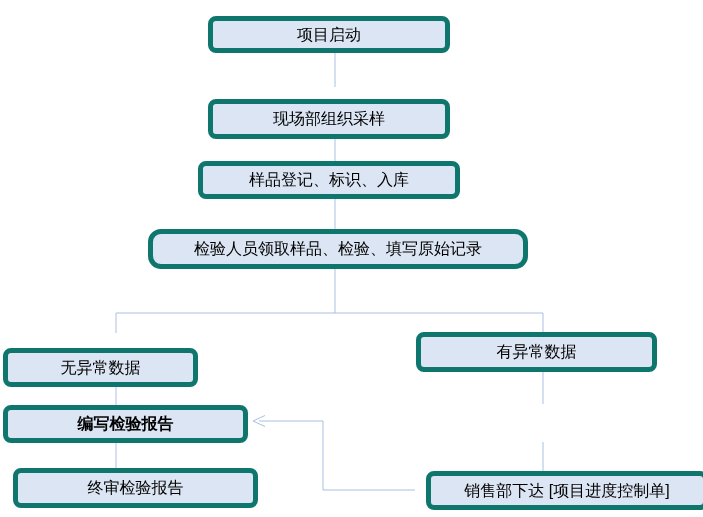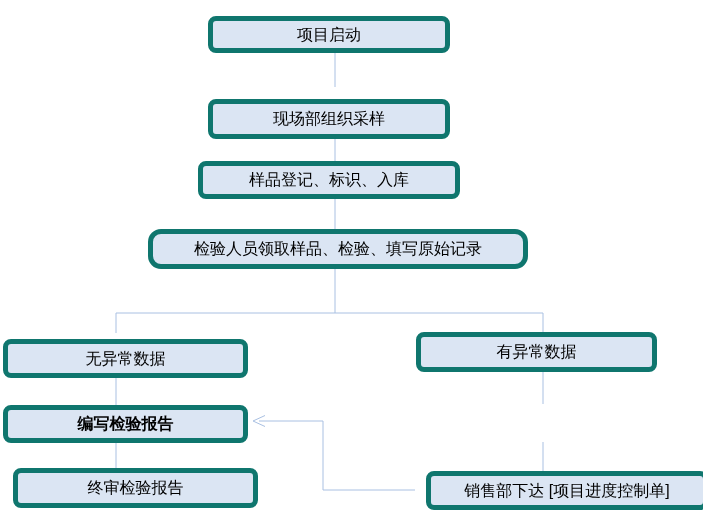--- a/index.html
+++ b/index.html
@@ -34,21 +34,21 @@
     font-size: 16px;
     color: #000000;
     white-space: nowrap;
     line-height: 1;
   }
   
   .n0 { left: 208px; top: 16px;  width: 242px; height: 37px; }
   .n1 { left: 208px; top: 99px;  width: 242px; height: 40px; }
   .n2 { left: 198px; top: 161px; width: 262px; height: 38px; }
   .n3 { left: 148px; top: 229px; width: 380px; height: 40px; border-radius: 13px; }
-  .n4 { left: 3px;   top: 339px; width: 245px; height: 39px; }
+  .n4 { left: 3px;   top: 348px; width: 195px; height: 39px; }
   .n5 { left: 416px; top: 332px; width: 241px; height: 40px; }
   .n6 { left: 3px;   top: 405px; width: 245px; height: 38px; font-weight: bold; }
   .n7 { left: 415px; top: 404px; width: 243px; height: 38px; }
   .n8 { left: 13px;   top: 468px; width: 245px; height: 40px; }
   .n9 { left: 415px; top: 471px; width: 282px; height: 39px; margin-left: 11px; }
 </style>
 </head>
 <body>
 
 <div class="canvas">

